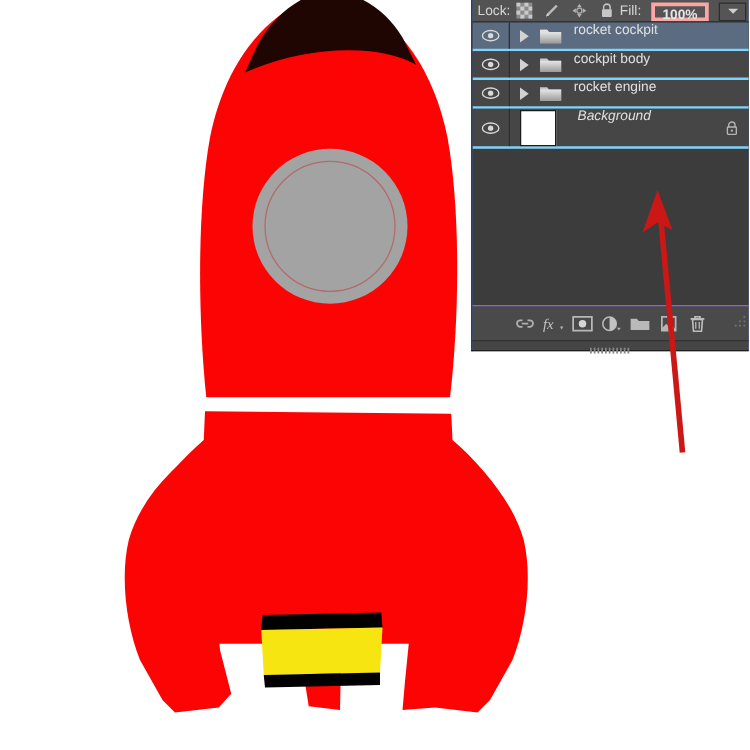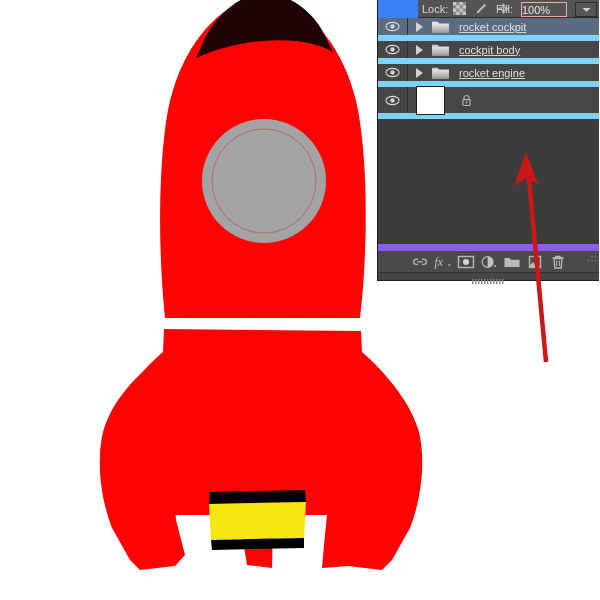--- a/index.html
+++ b/index.html
@@ -31,21 +31,20 @@
     left: 377px;
     top: 0;
     width: 222px;
     height: 281px;
     background: #3b82f6;
     border-left: 1px solid #202020;
     border-bottom: 1px solid #202020;
     box-sizing: border-box;
     color: #d4d4d4;
     font-size: 11px;
-    padding-left: 40px;
   }
 
   
   #lock-fill-row {
     position: relative;
     height: 18px;
     background: #535353;
     border-bottom: 1px solid #2b2b2b;
     display: flex;
     align-items: center;
@@ -70,28 +69,29 @@
     right: 2px;
     top: 0;
     height: 18px;
     display: flex;
     align-items: center;
     gap: 8px;
   }
   .fill-label { font-size: 11px; color: #d6d6d6; }
   .fill-value {
     background: #545454;
-    border: 1px solid #fca5a5;
+    border: 3px solid #fca5a5;
     color: #e6e6e6;
     font-size: 11px;
     width: 46px;
     height: 15px;
     line-height: 15px;
-    text-align: left;
-    box-sizing: border-box;
+    text-align: center;
+    box-sizing: border-box;
+    font-weight: bold;
   }
   .fill-drop {
     width: 22px; height: 15px;
     background: #555555;
     border: 1px solid #2d2d2d;
     box-sizing: border-box;
     display: flex; align-items: center; justify-content: center;
   }
 
   
@@ -99,25 +99,23 @@
     position: absolute;
     top: 18px; left: 0; right: 0;
     bottom: 36px;
     background: #3c3c3c;
     overflow: hidden;
   }
   .layer-row {
     position: relative;
     height: 23px;
     display: flex;
-    align-items: center;
     background: #464646;
-    border-bottom: 6px solid #7dd3fc;
-    box-sizing: border-box;
-    text-decoration: underline;
+    border-bottom: 2px solid #7dd3fc;
+    box-sizing: border-box;
   }
   .layer-row.selected { background: #5b6b80; }
   .layer-row.bg-row { height: 32px; }
 
   .eye-cell {
     width: 30px;
     height: 100%;
     display: flex;
     align-items: center;
     justify-content: center;
@@ -177,21 +175,21 @@
     justify-content: center;
   }
   .padlock { width: 11px; height: 13px; display:block; }
 
   
   #panel-toolbar {
     position: absolute;
     left: 0; right: 0; bottom: 8px;
     height: 28px;
     background: #4a4a4a;
-    border-top: 7px solid #8b5cf6;
+    border-top: 1px solid #8b5cf6;
     display: flex;
     align-items: center;
     justify-content: center;
     gap: 5px;
     box-sizing: border-box;
   }
   .tb-ico { width: 18px; height: 18px; display: block; }
   #panel-footer {
     position: absolute;
     left: 0; right: 0; bottom: 0;
@@ -410,20 +408,21 @@
       <div class="layer-row bg-row">
         <span class="eye-cell">
           <svg class="eye-ico" viewBox="0 0 16 11">
             <ellipse cx="8" cy="5.5" rx="7" ry="4.4" fill="none" stroke="#d8d8d8" stroke-width="1.2"></ellipse>
             <circle cx="8" cy="5.5" r="2.3" fill="#d8d8d8"></circle>
           </svg>
         </span>
         <span class="thumb-cell">
           <span class="thumb"></span>
         </span>
+        <span class="layer-name italic">Background</span>
         <span class="lockcell">
           <svg class="padlock" viewBox="0 0 12 14">
             <path d="M3.2,6.2 L3.2,4.4 A2.8,2.8 0 0 1 8.8,4.4 L8.8,6.2" fill="none" stroke="#b5b5b5" stroke-width="1.2"></path>
             <rect x="2.1" y="6" width="7.8" height="6.4" rx="0.7" fill="none" stroke="#b5b5b5" stroke-width="1.2"></rect>
             <circle cx="6" cy="9.2" r="1" fill="#b5b5b5"></circle>
           </svg>
         </span>
       </div>
     </div>
 

